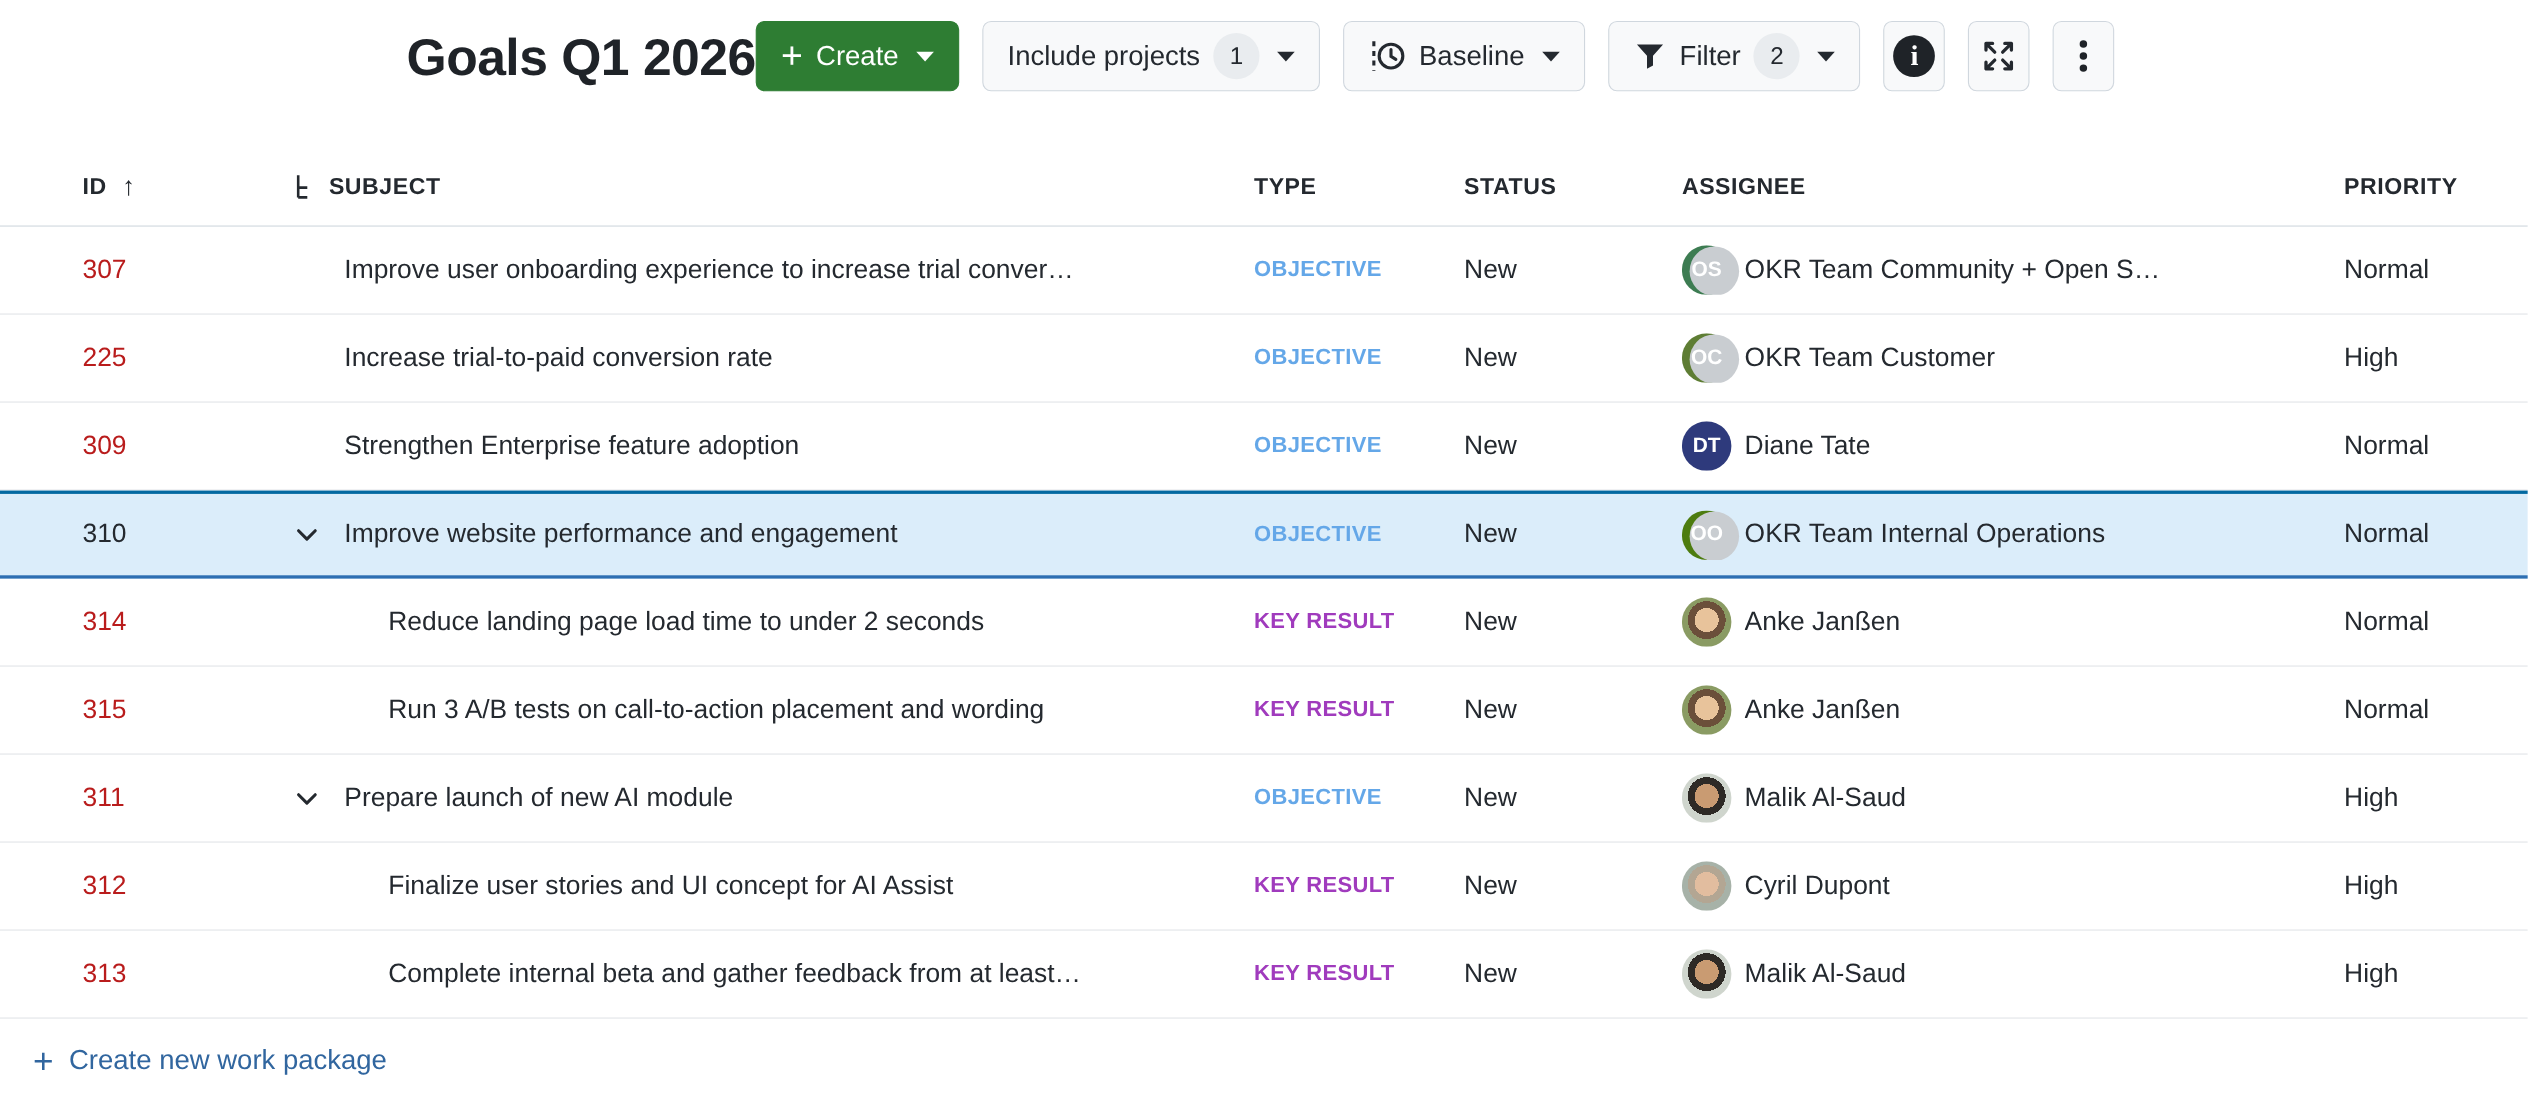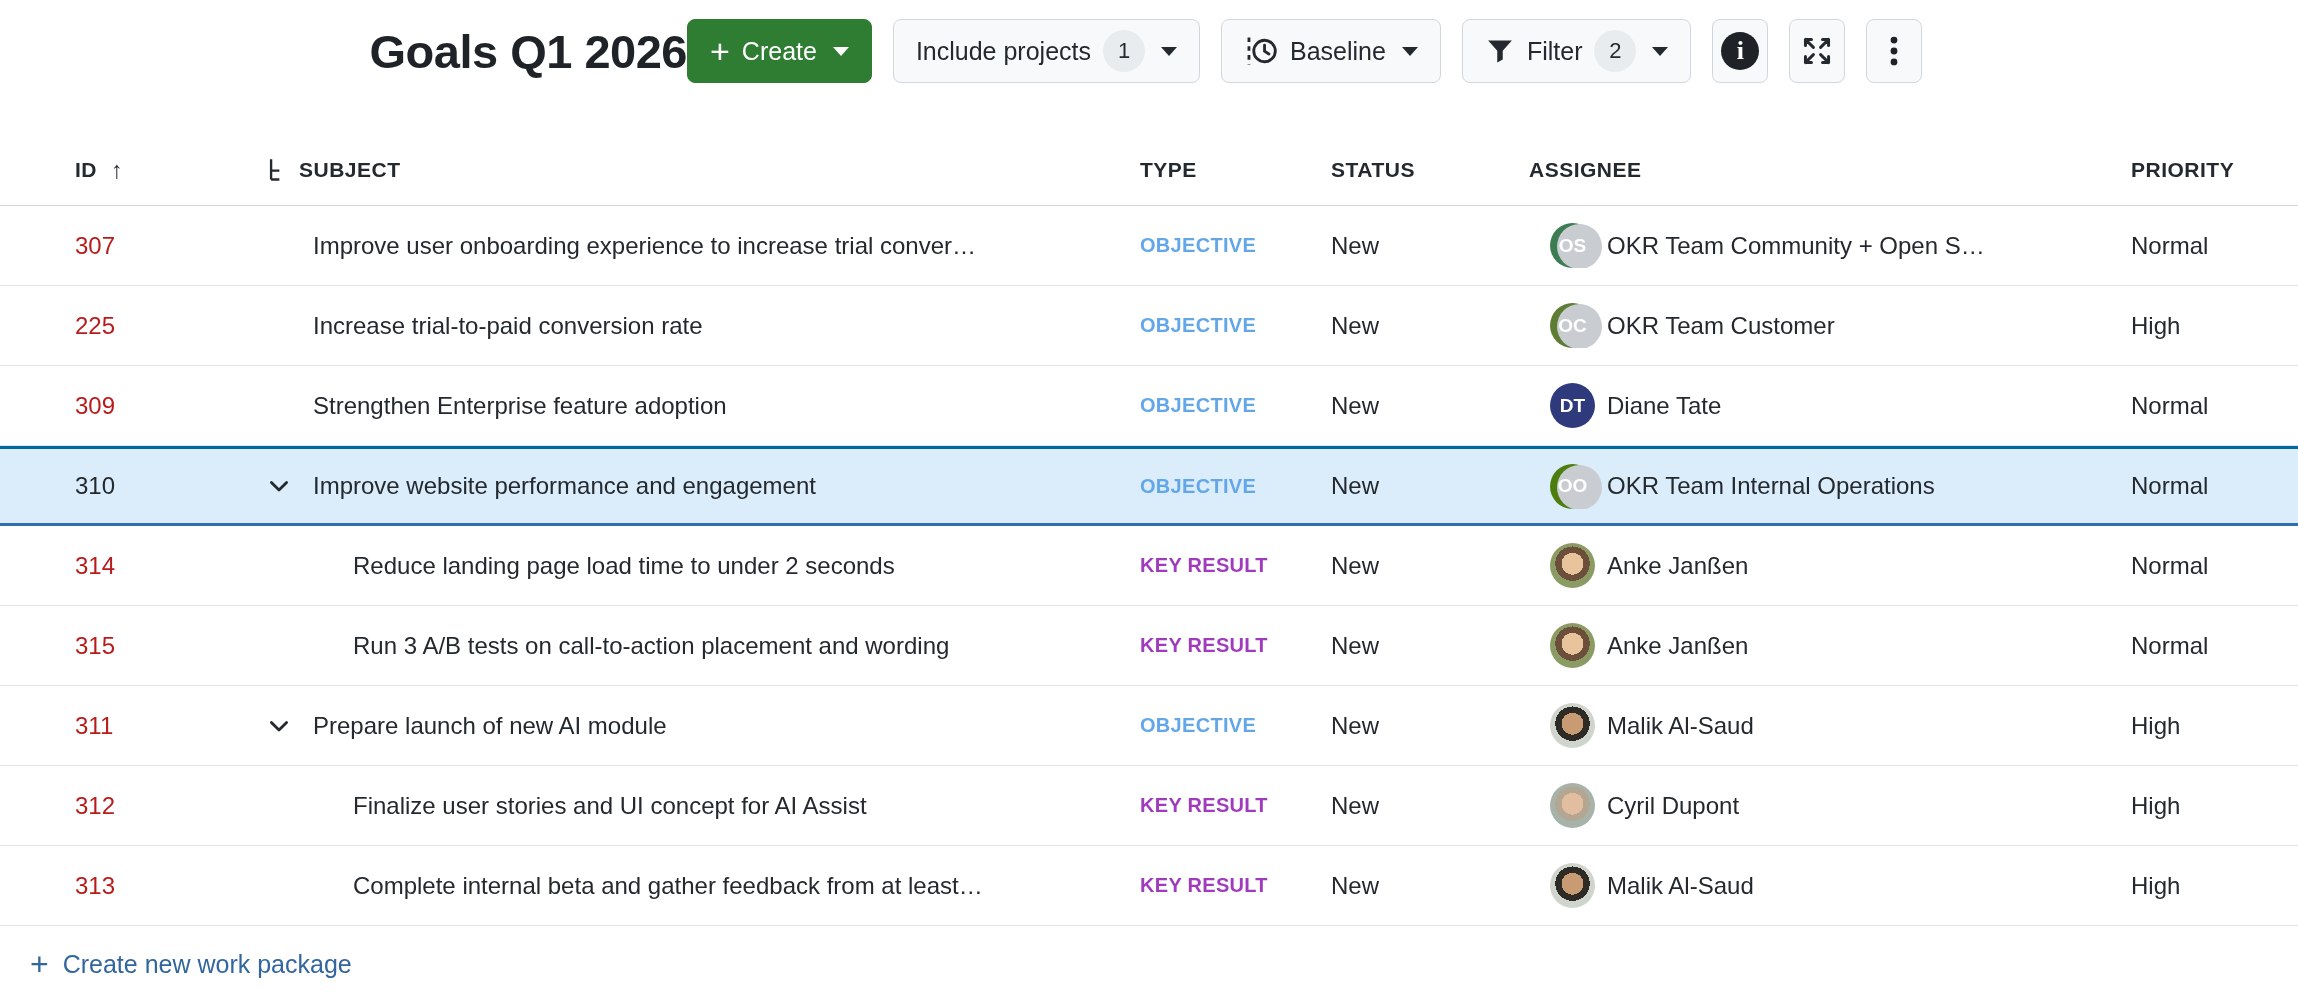--- a/index.html
+++ b/index.html
@@ -43,21 +43,21 @@
   .row { height: 80px; border-bottom: 1px solid #e1e4e8; font-size: 24px; cursor: pointer; }
   .row.selected { background: #dbedfa; border-top: 3px solid #0369a1; border-bottom: 3px solid #2e6fb2; }
   .cell { white-space: nowrap; overflow: hidden; text-overflow: ellipsis; }
   .id-cell a { color: #b91c1c; text-decoration: none; font-size: 24px; cursor: pointer; }
   .row.selected .id-cell a { color: #24292f; }
   .toggle-cell { display: flex; align-items: center; justify-content: flex-start; }
   .expand-toggle { display: inline-flex; cursor: pointer; }
   .subject-cell { padding-right: 24px; }
   .row.child .subject-cell { padding-left: 40px; }
   .type-cell { font-weight: 700; font-size: 20px; letter-spacing: 0.3px; }
-  .assignee-cell { display: flex; align-items: center; overflow: hidden; margin-left: 21px; }
+  .assignee-cell { display: flex; align-items: center; overflow: hidden; }
   .assignee-name { white-space: nowrap; overflow: hidden; text-overflow: ellipsis; }
 
   .avatar { position: relative; width: 45px; height: 45px; border-radius: 50%; flex: 0 0 auto;
     margin-right: 12px; display: inline-flex; align-items: center; justify-content: center;
     color: #fff; font-size: 19px; font-weight: 700; z-index: 1; }
   .avatar.group::before { content: ""; position: absolute; left: 7px; top: 1px;
     width: 45px; height: 45px; border-radius: 50%; background: #c9cdd1; z-index: -1; }
 
   
   .table-footer { padding: 22px 0 0 30px; }

